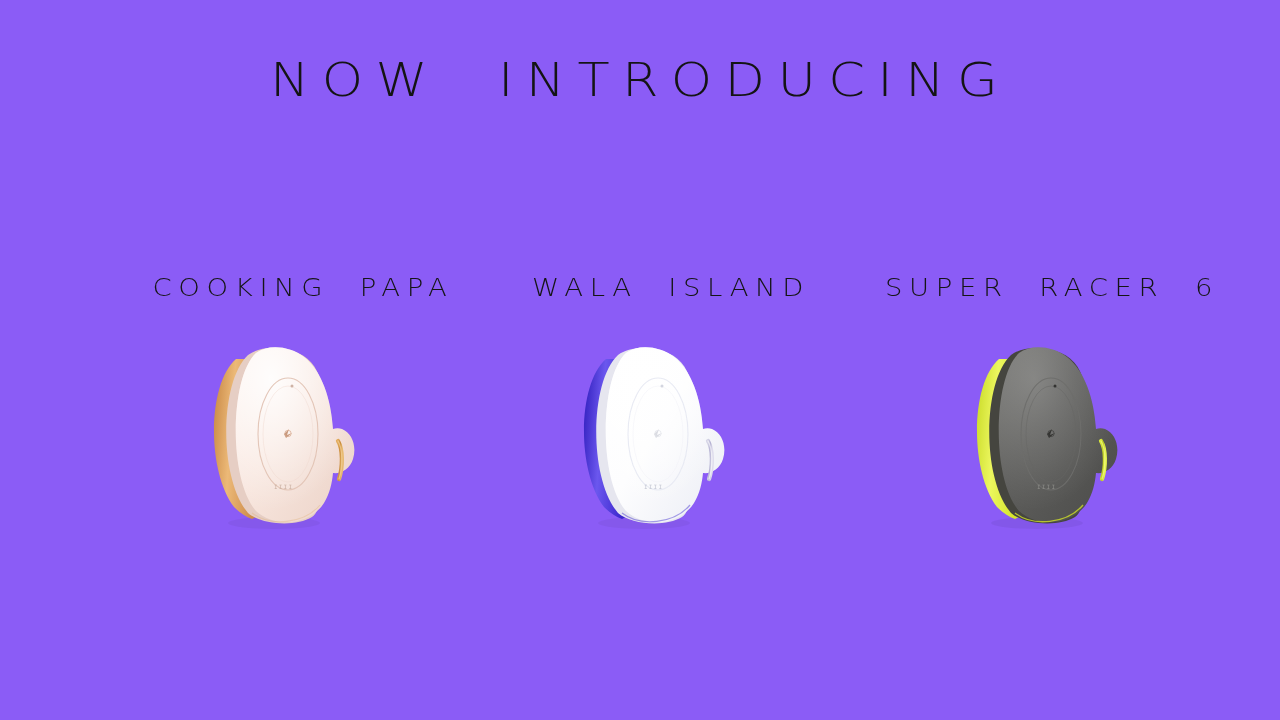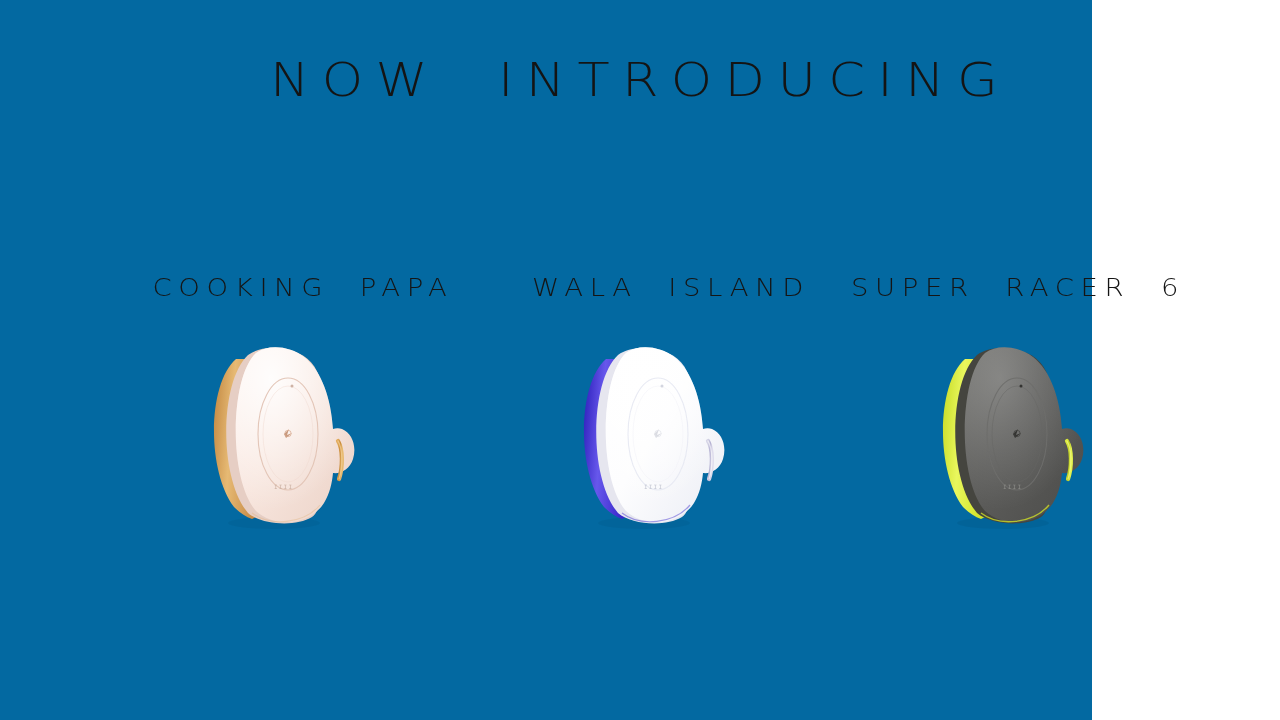--- a/index.html
+++ b/index.html
@@ -12,23 +12,23 @@
   }
   body {
     background: #ffffff;
     font-family: "Liberation Sans", sans-serif;
     position: relative;
   }
 
   .stage {
     position: absolute;
     inset: 0;
-    width: 1092px;
+    width: 1280px;
     height: 720px;
-    background: #0369a1;
+    background: #8b5cf6;
   }
 
   
   .headline {
     position: absolute;
     top: 56px;
     left: 0;
     width: 1280px;
     text-align: center;
     font-family: "DejaVu Sans", sans-serif;
@@ -54,21 +54,21 @@
   }
 
   .product {
     position: absolute;
     top: 0;
     width: 340px;
     height: 280px;
   }
   .product.p0 { left: 117px; }
   .product.p1 { left: 485px; }
-  .product.p2 { left: 832px; }
+  .product.p2 { left: 866px; }
 
   .product-name {
     position: absolute;
     top: 0;
     left: 0;
     width: 340px;
     text-align: center;
     font-family: "DejaVu Sans", sans-serif;
     font-size: 25px;
     font-weight: 300;

